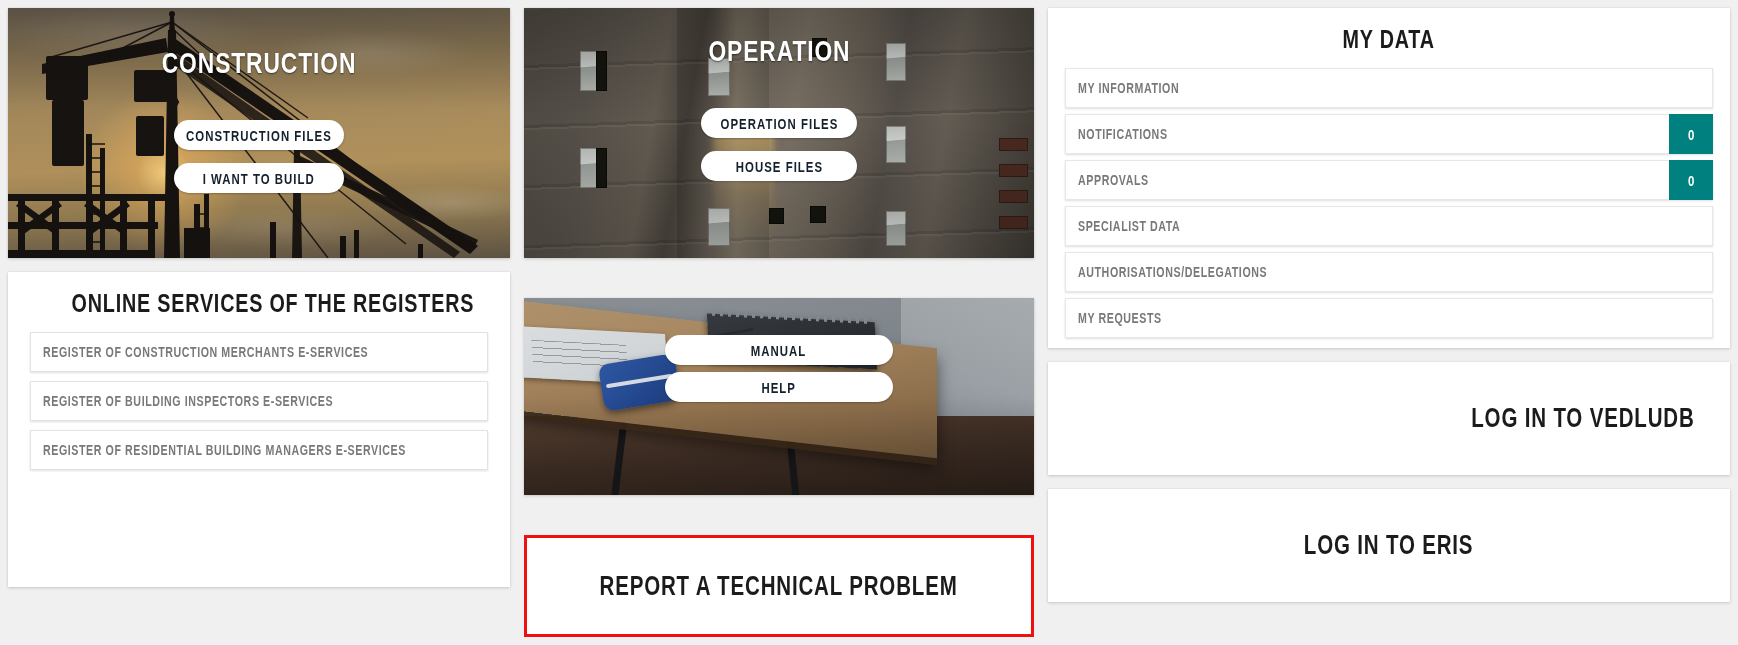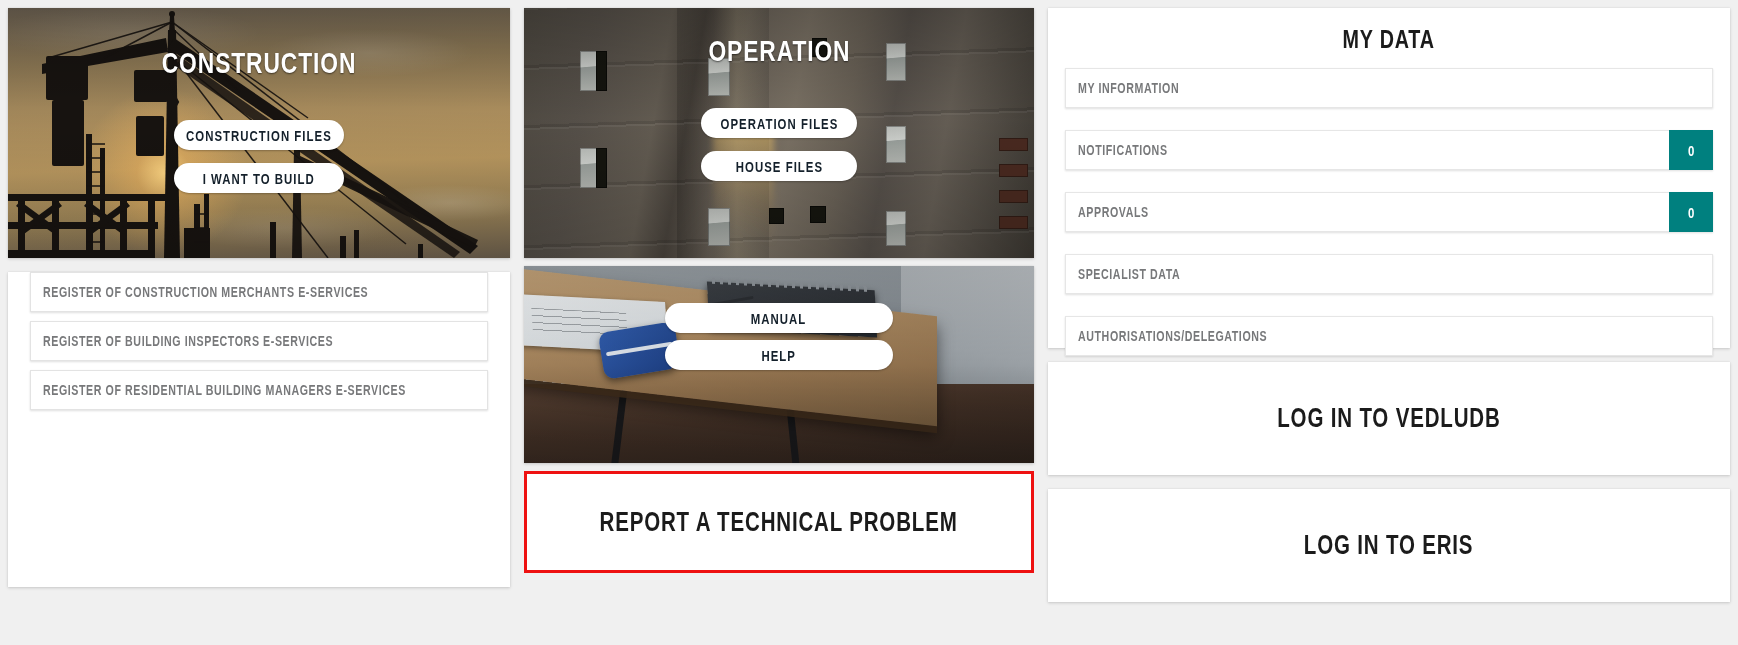--- a/index.html
+++ b/index.html
@@ -38,21 +38,21 @@
     width: 1738px;
     height: 645px;
     padding: 8px;
     display: grid;
     grid-template-columns: 502px 510px 1fr;
     grid-template-rows: auto;
     column-gap: 14px;
   }
   .col { display: flex; flex-direction: column; }
   .col-left  { row-gap: 14px; }
-  .col-mid   { row-gap: 8px; }
+  .col-mid   { row-gap: 16px; justify-content: space-between; }
   .col-right { row-gap: 14px; }
 
   .card {
     background: #ffffff;
     box-shadow: 0 1px 3px rgba(0,0,0,0.17), 0 0 1px rgba(0,0,0,0.10);
     position: relative;
   }
 
   
   .hero {
@@ -216,21 +216,21 @@
     padding: 0 12px;
     cursor: pointer;
   }
   .list-item .cond {
     font-size: 14px;
     color: #77787a;
     letter-spacing: 0.055em;
   }
 
   
-  .md-list { padding: 0 17px 18px; display: flex; flex-direction: column; gap: 22px; }
+  .md-list { padding: 0 17px 18px; display: flex; flex-direction: column; gap: 6px; }
   .md-item {
     position: relative;
     background: #ffffff;
     border: 1px solid #e6e6e6;
     box-shadow: 0 1px 2px rgba(0,0,0,0.13);
     height: 40px;
     display: flex;
     align-items: center;
     padding: 0 12px;
     cursor: pointer;
@@ -365,20 +365,25 @@
         <div class="pill" style="margin-top:42px;width:170px;">
           <span class="cond">CONSTRUCTION FILES</span>
         </div>
         <div class="pill" style="margin-top:13px;width:170px;">
           <span class="cond">I WANT TO BUILD</span>
         </div>
       </div>
     </div>
 
     <div class="card" style="height:315px;">
+      <div class="section-head">
+        <div class="panel-title">
+          <span class="cond">ONLINE SERVICES OF THE REGISTERS</span>
+        </div>
+      </div>
       <div class="list">
         <div class="list-item">
           <span class="cond cond-l">REGISTER OF CONSTRUCTION MERCHANTS E-SERVICES</span>
         </div>
         <div class="list-item">
           <span class="cond cond-l">REGISTER OF BUILDING INSPECTORS E-SERVICES</span>
         </div>
         <div class="list-item">
           <span class="cond cond-l">REGISTER OF RESIDENTIAL BUILDING MANAGERS E-SERVICES</span>
         </div>
@@ -496,21 +501,21 @@
         <div class="md-item">
           <span class="cond cond-l">AUTHORISATIONS/DELEGATIONS</span>
         </div>
 
         <div class="md-item">
           <span class="cond cond-l">MY REQUESTS</span>
         </div>
       </div>
     </div>
 
-    <div class="card action-card" style="height:113px;">
+    <div class="card action-card" style="height:113px;justify-content:flex-end;">
       <span class="cond">LOG IN TO VEDLUDB</span>
     </div>
 
     <div class="card action-card" style="height:113px;">
       <span class="cond">LOG IN TO ERIS</span>
     </div>
   </div>
 </div>
 
 </body></html>

